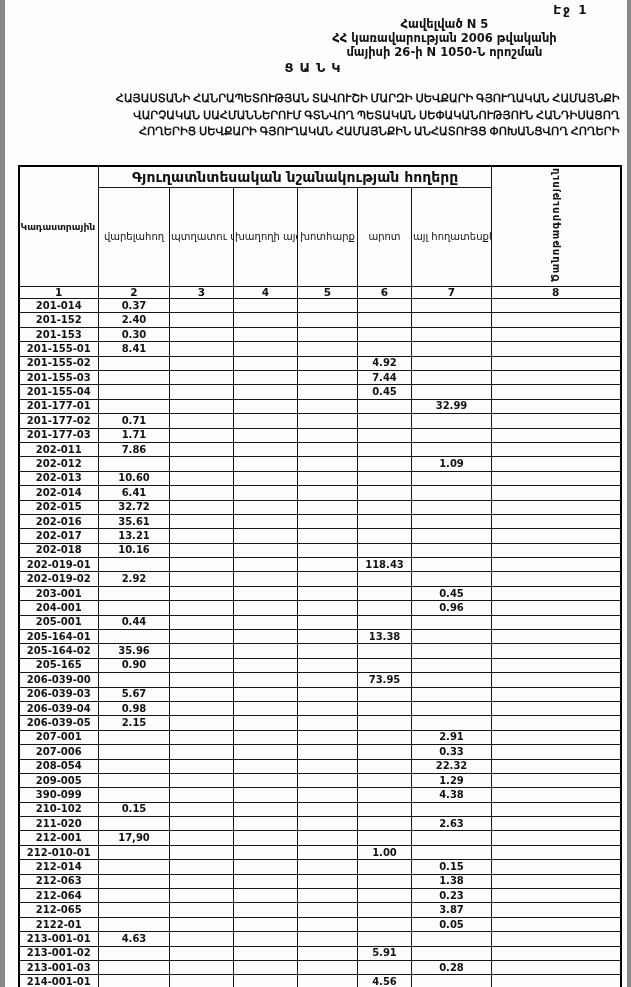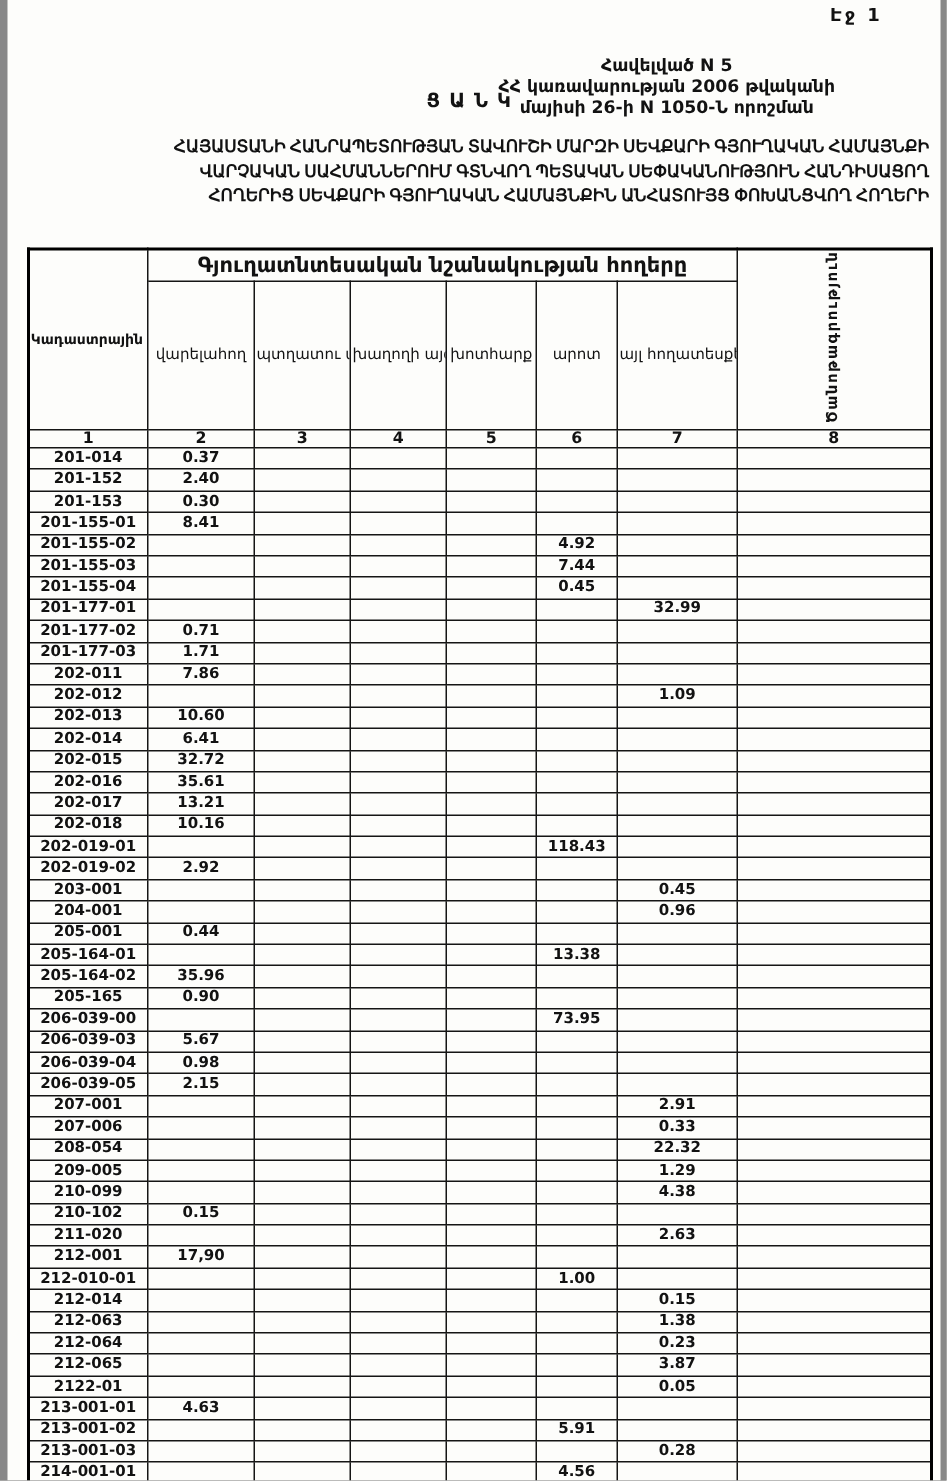--- a/index.html
+++ b/index.html
@@ -11,21 +11,21 @@
     color:#121212;
     font-family:"DejaVu Sans",sans-serif;
     overflow:hidden;
   }
   .page-num{
     position:absolute;top:3px;right:38px;
     font-size:12px;font-weight:bold;letter-spacing:2px;
   }
   .appendix{
     position:absolute;top:17px;left:255px;width:370px;
-    text-align:center;font-size:11.5px;font-weight:bold;line-height:14px;margin-top:19px;
+    text-align:center;font-size:11.5px;font-weight:bold;line-height:14px;
   }
   .doc-title{
     position:absolute;top:60px;left:0;width:100%;
     text-align:center;font-size:13px;font-weight:bold;letter-spacing:6px;
   }
   .subtitle{
     position:absolute;top:90px;left:0;width:615px;
     text-align:right;font-size:11.3px;font-weight:bold;line-height:16.5px;font-family:Liberation Serif, serif;
   }
   table.land{
@@ -456,21 +456,21 @@
           <td>209-005</td>
           <td></td>
           <td></td>
           <td></td>
           <td></td>
           <td></td>
           <td>1.29</td>
           <td></td>
         </tr>
         <tr>
-          <td>210-099</td>
+          <td>390-099</td>
           <td></td>
           <td></td>
           <td></td>
           <td></td>
           <td></td>
           <td>4.38</td>
           <td></td>
         </tr>
         <tr>
           <td>210-102</td>

